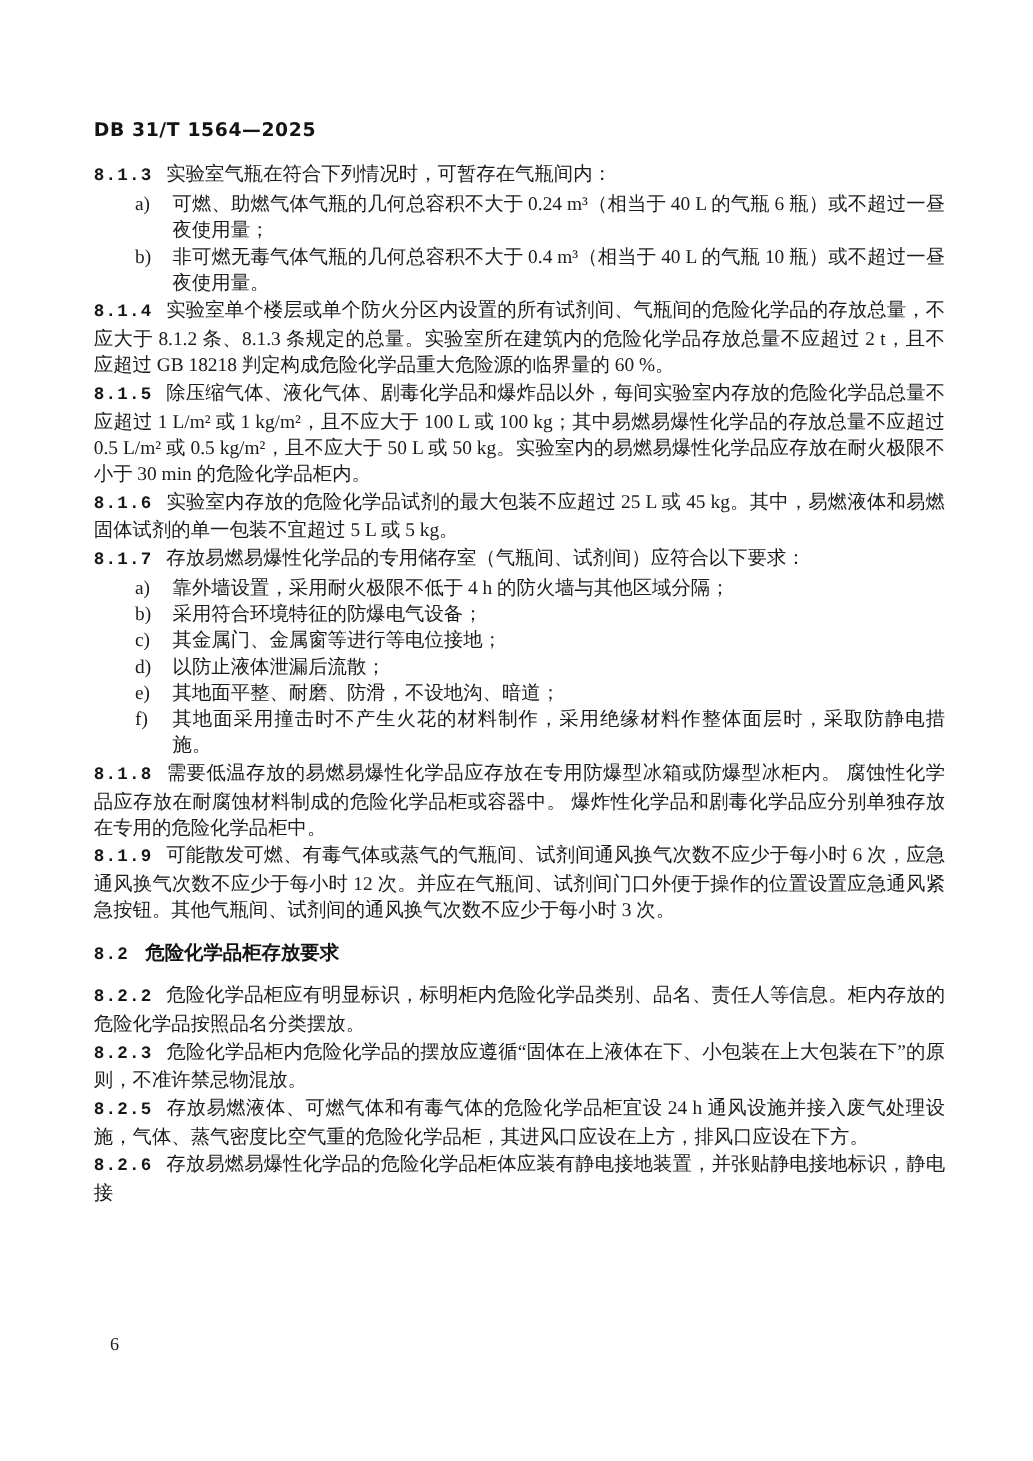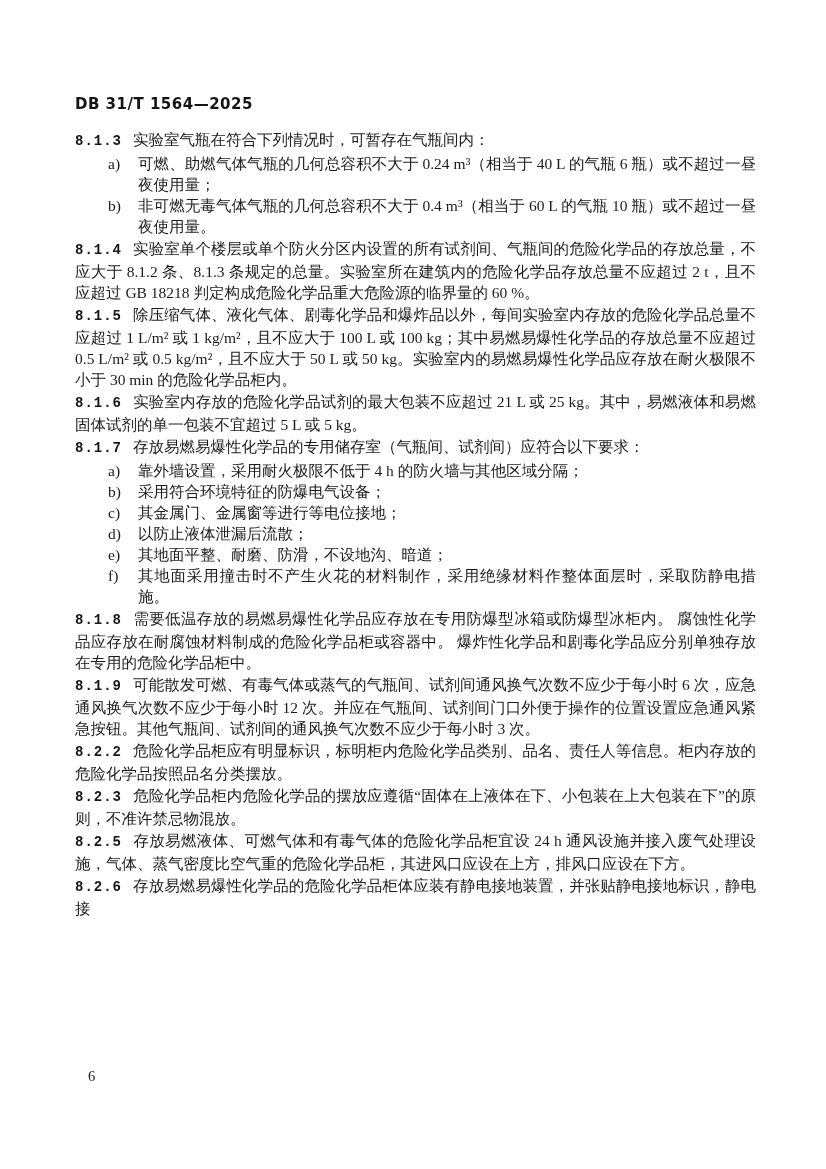--- a/index.html
+++ b/index.html
@@ -53,28 +53,28 @@
   <div class="content">
 
     <p class="clause"><span class="cnum">8.1.3</span><span>实验室气瓶在符合下列情况时，可暂存在气瓶间内：</span></p>
 
     <div class="li">
       <span class="lilabel">a)</span>
       <span class="litext">可燃、助燃气体气瓶的几何总容积不大于 0.24 m³（相当于 40 L 的气瓶 6 瓶）或不超过一昼夜使用量；</span>
     </div>
     <div class="li">
       <span class="lilabel">b)</span>
-      <span class="litext">非可燃无毒气体气瓶的几何总容积不大于 0.4 m³（相当于 60 L 的气瓶 10 瓶）或不超过一昼夜使用量。</span>
+      <span class="litext">非可燃无毒气体气瓶的几何总容积不大于 0.4 m³（相当于 40 L 的气瓶 10 瓶）或不超过一昼夜使用量。</span>
     </div>
 
     <p class="clause"><span class="cnum">8.1.4</span><span>实验室单个楼层或单个防火分区内设置的所有试剂间、气瓶间的危险化学品的存放总量，不应大于 8.1.2 条、8.1.3 条规定的总量。实验室所在建筑内的危险化学品存放总量不应超过 2 t，且不应超过 GB 18218 判定构成危险化学品重大危险源的临界量的 60 %。</span></p>
 
     <p class="clause"><span class="cnum">8.1.5</span><span>除压缩气体、液化气体、剧毒化学品和爆炸品以外，每间实验室内存放的危险化学品总量不应超过 1 L/m² 或 1 kg/m²，且不应大于 100 L 或 100 kg；其中易燃易爆性化学品的存放总量不应超过 0.5 L/m² 或 0.5 kg/m²，且不应大于 50 L 或 50 kg。实验室内的易燃易爆性化学品应存放在耐火极限不小于 30 min 的危险化学品柜内。</span></p>
 
-    <p class="clause"><span class="cnum">8.1.6</span><span>实验室内存放的危险化学品试剂的最大包装不应超过 21 L 或 25 kg。其中，易燃液体和易燃固体试剂的单一包装不宜超过 5 L 或 5 kg。</span></p>
+    <p class="clause"><span class="cnum">8.1.6</span><span>实验室内存放的危险化学品试剂的最大包装不应超过 25 L 或 45 kg。其中，易燃液体和易燃固体试剂的单一包装不宜超过 5 L 或 5 kg。</span></p>
 
     <p class="clause"><span class="cnum">8.1.7</span><span>存放易燃易爆性化学品的专用储存室（气瓶间、试剂间）应符合以下要求：</span></p>
 
     <div class="li">
       <span class="lilabel">a)</span>
       <span class="litext">靠外墙设置，采用耐火极限不低于 4 h 的防火墙与其他区域分隔；</span>
     </div>
     <div class="li">
       <span class="lilabel">b)</span>
       <span class="litext">采用符合环境特征的防爆电气设备；</span>
@@ -94,20 +94,21 @@
     <div class="li">
       <span class="lilabel">f)</span>
       <span class="litext">其地面采用撞击时不产生火花的材料制作，采用绝缘材料作整体面层时，采取防静电措施。</span>
     </div>
 
     <p class="clause"><span class="cnum">8.1.8</span><span>需要低温存放的易燃易爆性化学品应存放在专用防爆型冰箱或防爆型冰柜内。 腐蚀性化学品应存放在耐腐蚀材料制成的危险化学品柜或容器中。 爆炸性化学品和剧毒化学品应分别单独存放在专用的危险化学品柜中。</span></p>
 
     <p class="clause"><span class="cnum">8.1.9</span><span>可能散发可燃、有毒气体或蒸气的气瓶间、试剂间通风换气次数不应少于每小时 6 次，应急通风换气次数不应少于每小时 12 次。并应在气瓶间、试剂间门口外便于操作的位置设置应急通风紧急按钮。其他气瓶间、试剂间的通风换气次数不应少于每小时 3 次。</span></p>
 
 
+    <p class="section-heading"><span class="cnum">8.2</span><span>危险化学品柜存放要求</span></p>
 
 
     <p class="clause"><span class="cnum">8.2.2</span><span>危险化学品柜应有明显标识，标明柜内危险化学品类别、品名、责任人等信息。柜内存放的危险化学品按照品名分类摆放。</span></p>
 
     <p class="clause"><span class="cnum">8.2.3</span><span>危险化学品柜内危险化学品的摆放应遵循“固体在上液体在下、小包装在上大包装在下”的原则，不准许禁忌物混放。</span></p>
 
 
     <p class="clause"><span class="cnum">8.2.5</span><span>存放易燃液体、可燃气体和有毒气体的危险化学品柜宜设 24 h 通风设施并接入废气处理设施，气体、蒸气密度比空气重的危险化学品柜，其进风口应设在上方，排风口应设在下方。</span></p>
 
     <p class="clause"><span class="cnum">8.2.6</span><span>存放易燃易爆性化学品的危险化学品柜体应装有静电接地装置，并张贴静电接地标识，静电接</span></p>

